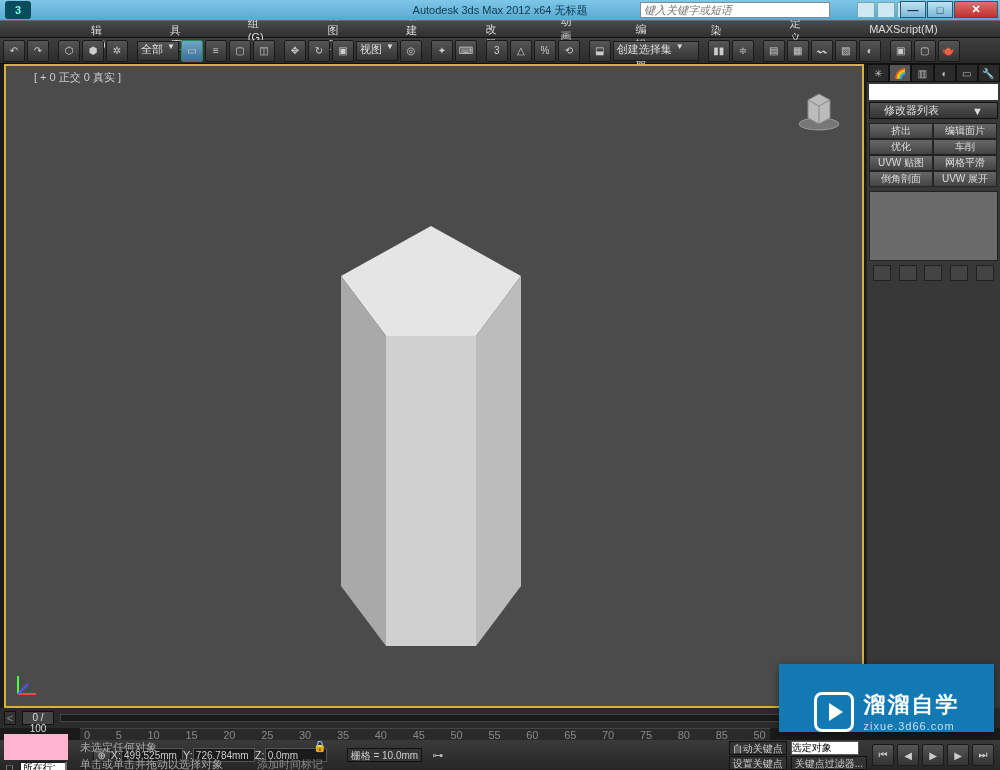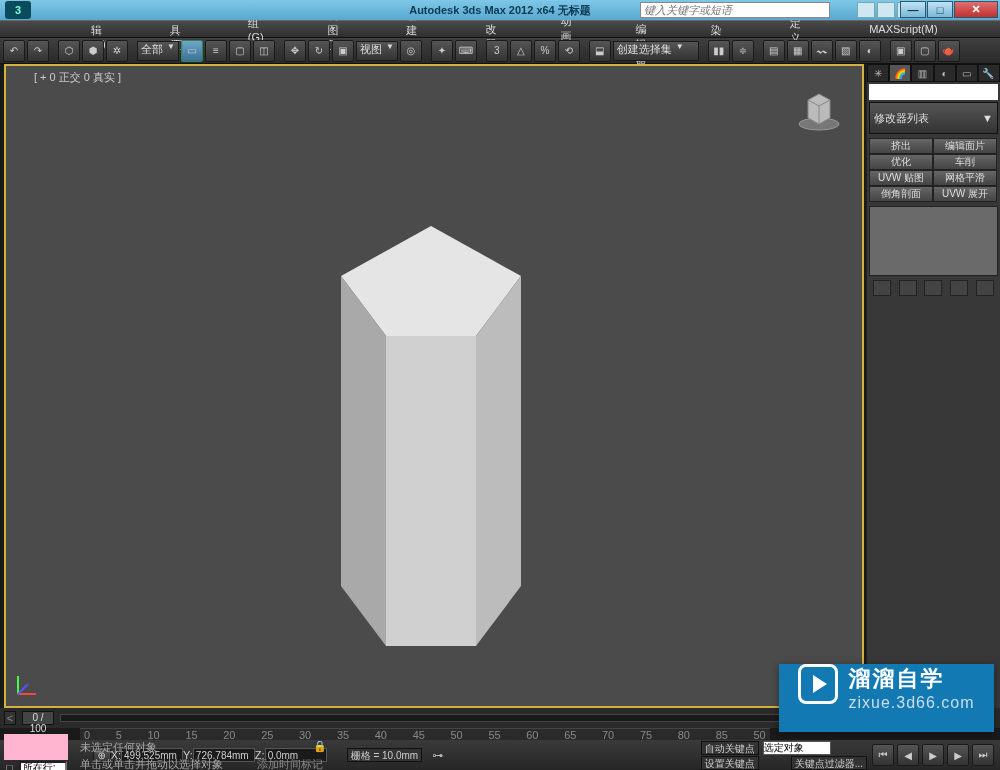--- a/index.html
+++ b/index.html
@@ -1,21 +1,21 @@
 <!DOCTYPE html>
 <html><head>
 <meta charset="utf-8">
 <style>
 * { margin: 0; padding: 0; box-sizing: border-box; font-family: "Microsoft YaHei", Tahoma, sans-serif; font-size: 11px; }
 body { width: 1000px; height: 770px; background: #1a1a1a; overflow: hidden; position: relative; }
 
 
 .titlebar { height: 20px; background: linear-gradient(#7ec7e8,#5aa8d0); display: flex; align-items: center; color: #0c3a50; position: relative; }
 .titlebar .logo { width: 26px; height: 18px; margin-left: 5px; background: #0a4c5c; border-radius: 3px; display: flex; align-items: center; justify-content: center; color: #7fd; font-weight: bold; }
-.titlebar .title { position: absolute; left: 50%; transform: translateX(-50%); color: #0a3a50; font-weight: bold; }
+.titlebar .title { position: absolute; left: 50%; transform: translateX(-50%); color: #0a3a50; font-weight: normal; }
 .titlebar .kwbox { position: absolute; right: 170px; width: 190px; height: 16px; background: #fff; border: 1px solid #888; padding: 0 3px; font-style: italic; color: #999; }
 .titlebar .util { position: absolute; right: 85px; display: flex; gap: 2px; }
 .titlebar .util span { width: 18px; height: 16px; background: #cfe7f0; border: 1px solid #7aa; display: inline-block; }
 .titlebar .winbtns { position: absolute; right: 2px; top: 1px; display: flex; }
 .titlebar .winbtns div { width: 26px; height: 17px; border: 1px solid #2a5a70; margin-left: 1px; display: flex; align-items: center; justify-content: center; font-weight: bold; }
 .titlebar .winbtns .min, .titlebar .winbtns .max { background: linear-gradient(#bfe3f3,#7ab8d8); color: #183040; }
 .titlebar .winbtns .close { background: linear-gradient(#e07070,#c03030); color: #fff; width: 44px; }
 
 
 .menubar { height: 18px; background: linear-gradient(#4a4a4a,#2f2f2f); display: flex; align-items: center; padding-left: 35px; color: #ddd; border-top: 1px solid #666; border-bottom: 1px solid #111; }
@@ -38,49 +38,49 @@
 
 .obj { position: absolute; left: 280px; top: 130px; width: 290px; height: 480px; }
 .obj svg { width: 100%; height: 100%; }
 
 
 .cmdpanel { position: absolute; top: 64px; right: 0; width: 134px; bottom: 62px; background: #383838; border-left: 1px solid #222; }
 .cmd-tabs { height: 18px; display: flex; background: #2a2a2a; }
 .cmd-tabs div { flex: 1; border: 1px solid #111; display: flex; align-items: center; justify-content: center; color: #bbb; font-size: 10px; }
 .cmd-tabs div.active { background: #555; }
 .cmd-name { height: 16px; background: #fff; margin: 2px; }
-.cmd-combo { height: 32px; background: linear-gradient(#555,#333); border: 1px solid #111; margin: 2px; color: #ddd; padding: 2px 4px; display: flex; justify-content: space-between; align-items: center; }
+.cmd-combo { height: 17px; background: linear-gradient(#555,#333); border: 1px solid #111; margin: 2px; color: #ddd; padding: 2px 14px; display: flex; justify-content: space-between; align-items: center; }
 .cmd-btns { display: flex; flex-wrap: wrap; padding: 2px; gap: 0; }
 .cmd-btns button { width: 64px; height: 16px; background: linear-gradient(#666,#444); border: 1px solid #222; color: #ddd; font-size: 10px; }
 .cmd-stack { height: 70px; background: #6a6a6a; border: 1px solid #222; margin: 2px; }
 .cmd-iconrow { height: 20px; display: flex; justify-content: space-around; align-items: center; padding: 2px; }
 .cmd-iconrow span { width: 18px; height: 16px; background: #444; border: 1px solid #222; display: inline-block; }
 
 
 .timeline { position: absolute; left: 0; right: 0; bottom: 42px; height: 20px; background: #2a2a2a; display: flex; align-items: center; }
 .timeline .frame { width: 32px; height: 14px; background: #444; border: 1px solid #111; margin-left: 6px; color: #ddd; text-align: center; font-size: 10px; }
 .timeline .track { flex: 1; height: 8px; background: #1a1a1a; margin: 0 6px; position: relative; border: 1px solid #444; }
 .ruler { position: absolute; left: 80px; right: 230px; bottom: 29px; height: 13px; background: #2a2a2a; color: #888; font-size: 9px; display: flex; justify-content: space-between; padding: 0 4px; border-top: 1px solid #444; }
 .statusbar { position: absolute; left: 0; right: 0; bottom: 0; height: 30px; background: linear-gradient(#3a3a3a,#262626); display: flex; align-items: center; color: #ccc; }
 .statusbar .pink { width: 64px; height: 26px; background: #ffb5d0; margin: 0 4px; }
-.statusbar .cell { border: 1px solid #111; background: #333; height: 14px; padding: 0 3px; margin-right: 2px; font-size: 10px; margin-left: 28px; }
+.statusbar .cell { border: 1px solid #111; background: #333; height: 14px; padding: 0 3px; margin-right: 2px; font-size: 10px; }
 .statusbar .coord { display: flex; align-items: center; gap: 0; margin-left: 8px; }
 .statusbar .coord input { width: 62px; height: 14px; background: #1a1a1a; border: 1px solid #555; color: #ccc; font-size: 10px; padding: 0 2px; }
 .statusbar .rightctl { margin-left: auto; display: flex; align-items: center; gap: 3px; padding-right: 6px; }
 .statusbar .rightctl input { width: 68px; height: 14px; background: #fff; border: 1px solid #555; font-size: 10px; }
 .prompt { position: absolute; left: 80px; bottom: 0; height: 28px; display: flex; flex-direction: column; color: #aaa; font-size: 10px; justify-content: center; gap: 2px; }
 .rowlabel { width: 48px; height: 14px; background: #fff; color: #000; margin: 1px 6px; padding: 0 2px; font-size: 10px; }
 
 
-.watermark { position: absolute; right: 6px; bottom: 38px; width: 215px; height: 68px; background: #1279b3; display: flex; align-items: flex-start; justify-content: center; gap: 10px; color: #fff; box-shadow: 0 2px 8px rgba(0,0,0,.4); }
+.watermark { position: absolute; right: 6px; bottom: 38px; width: 215px; height: 68px; background: #1279b3; display: flex; align-items: flex-end; justify-content: center; gap: 10px; color: #fff; box-shadow: 0 2px 8px rgba(0,0,0,.4); }
 .watermark .play { width: 40px; height: 40px; border: 3px solid #fff; border-radius: 8px; display: flex; align-items: center; justify-content: center; }
 .watermark .play::after { content: ""; border-left: 14px solid #fff; border-top: 9px solid transparent; border-bottom: 9px solid transparent; margin-left: 4px; }
 .watermark .txt { display: flex; flex-direction: column; align-items: flex-start; }
 .watermark .txt .big { font-size: 22px; font-weight: bold; letter-spacing: 2px; }
-.watermark .txt .small { font-size: 16px; letter-spacing: 1px; color: #cde; }
+.watermark .txt .small { font-size: 11px; letter-spacing: 1px; color: #cde; }
 
 .lockicon { color: #bbb; }
 </style>
 </head>
 <body>
 
 <div class="titlebar">
   <div class="logo">3</div>
   <div class="title">Autodesk 3ds Max  2012 x64     无标题</div>
   <input class="kwbox" placeholder="键入关键字或短语" style="">

